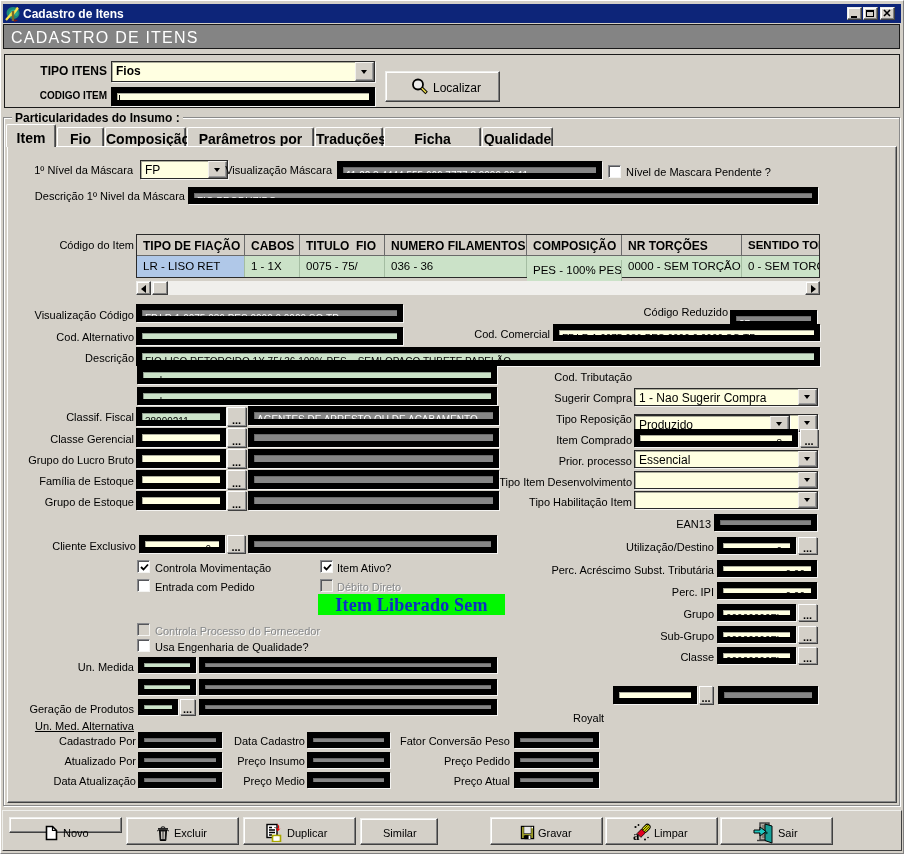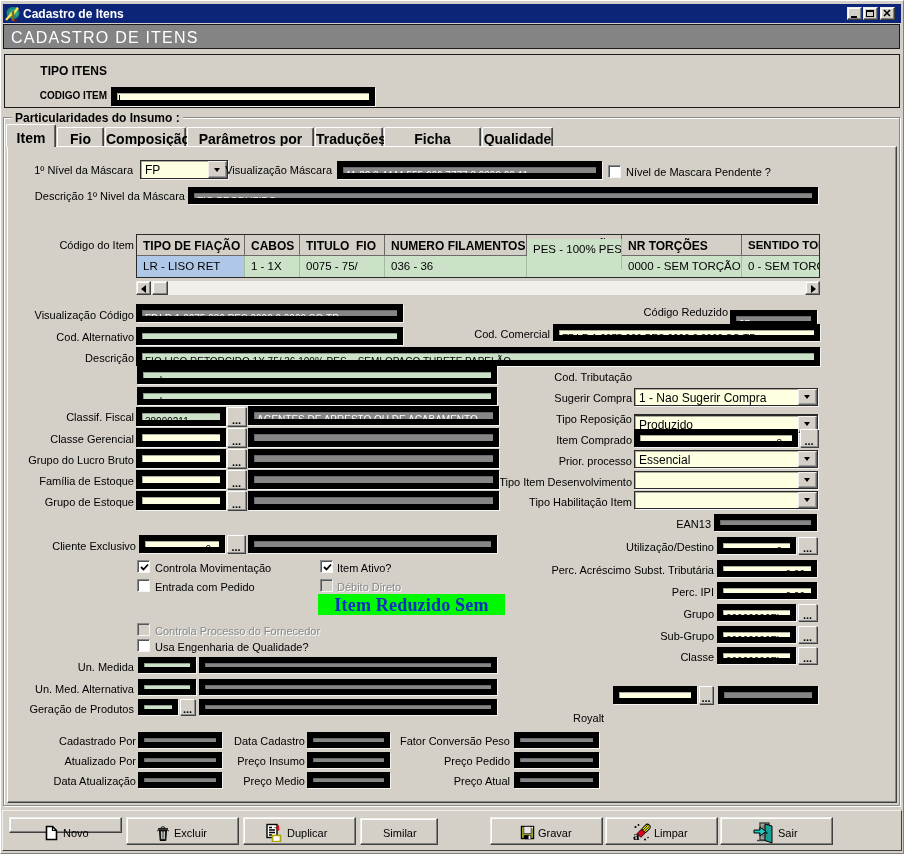--- a/index.html
+++ b/index.html
@@ -56,24 +56,36 @@
         <path d="M3,2 L9,8 M9,2 L3,8" stroke="#000" stroke-width="1.6"></path>
       </svg>
   </div>
 
   <div class="abs" style="left:3px;top:24px;width:897px;height:25px;background:#848484;border:1px solid #1a1a1a;">
     <div class="abs" style="left:7px;top:4px;font-size:16px;color:#fff;letter-spacing:1.2px;">CADASTRO DE ITENS</div>
   </div>
 
   <div class="abs" style="left:4px;top:54px;width:896px;height:54px;border:1px solid #1a1a1a;"></div>
   <div class="lblr" style="right:797px;top:65px;font-weight:bold;font-size:12px;">TIPO ITENS</div>
+  <div class="combo" style="left:111px;top:61px;width:264px;height:21px;">
+      <span class="tx" style="font-weight:bold;">Fios</span>
+      <span class="drop"></span>
+    </div>
   <div class="lblr" style="right:797px;top:90px;font-weight:bold;font-size:10px;">CODIGO ITEM</div>
   <div class="fld yellow" style="left:111px;top:87px;width:264px;height:19px;">
       <span class="abs" style="left:2px;top:2px;width:1px;height:13px;background:#000;"></span>
     </div>
+  <div class="btn" style="left:385px;top:71px;width:115px;height:31px;">
+    <svg width="19" height="19" style="position:absolute;left:25px;top:6px;">
+        <circle cx="7" cy="6.5" r="5" fill="#ececec" stroke="#000" stroke-width="1.8"></circle>
+        <path d="M10.6,10 L15.6,15" stroke="#000" stroke-width="3.4"></path>
+        <path d="M10.8,10.2 L15,14.4" stroke="#e8d84a" stroke-width="1.6"></path>
+      </svg>
+    <span class="abs" style="left:47px;top:9px;">Localizar</span>
+  </div>
 
   <div class="abs" style="left:3px;top:117px;width:897px;height:689px;border:1px solid #8a8a8a;box-shadow:inset 1px 1px 0 #fff, 1px 1px 0 #fff;"></div>
   <div class="abs" style="left:12px;top:111px;background:#d4d0c8;padding:0 3px;font-weight:bold;font-size:12px;">Particularidades do Insumo :</div>
 
   <div id="tabs">
     <div class="tab active" style="left:6px;width:50px;">Item</div>
     <div class="tab" style="left:57px;width:47px;">Fio Cru</div>
     <div class="tab" style="left:105px;width:81px;">Composição</div>
     <div class="tab" style="left:187px;width:127px;">Parâmetros por Filial</div>
     <div class="tab" style="left:315px;width:68px;">Traduções</div>
@@ -103,21 +115,21 @@
     <div class="hdrcell" style="left:245px;top:235px;width:55px;height:21px;">CABOS</div>
     <div class="hdrcell" style="left:300px;top:235px;width:85px;height:21px;">TITULO&nbsp;&nbsp;FIO</div>
     <div class="hdrcell" style="left:385px;top:235px;width:142px;height:21px;">NUMERO FILAMENTOS</div>
     <div class="hdrcell" style="left:527px;top:235px;width:95px;height:21px;">COMPOSIÇÃO</div>
     <div class="hdrcell" style="left:622px;top:235px;width:120px;height:21px;">NR TORÇÕES</div>
     <div class="hdrcell" style="left:742px;top:235px;width:77px;height:21px;border-right:none;font-size:11.5px;">SENTIDO TOR</div>
     <div class="dcell" style="left:137px;top:256px;width:108px;height:21px;background:#b0c8e8;">LR - LISO RET</div>
     <div class="dcell" style="left:245px;top:256px;width:55px;height:21px;">1 - 1X</div>
     <div class="dcell" style="left:300px;top:256px;width:85px;height:21px;">0075 - 75/</div>
     <div class="dcell" style="left:385px;top:256px;width:142px;height:21px;">036 - 36</div>
-    <div class="dcell" style="left:527px;top:239px;width:95px;height:30px;">PES - 100% PES</div>
+    <div class="dcell" style="left:527px;top:260px;width:95px;height:30px;">PES - 100% PES</div>
     <div class="dcell" style="left:622px;top:256px;width:120px;height:21px;">0000 - SEM TORÇÃO</div>
     <div class="dcell" style="left:742px;top:256px;width:77px;height:21px;border-right:none;">0 - SEM TORÇÃ</div>
 
     <div class="abs" id="hscroll" style="left:136px;top:281px;width:684px;height:14px;background:#f0efec;">
       <div class="btn" style="left:0;top:0;width:15px;height:14px;">
           <span class="abs" style="left:4px;top:3px;border-top:4px solid transparent;border-bottom:4px solid transparent;border-right:5px solid #000;"></span>
         </div>
       <div class="btn" style="left:16px;top:0;width:16px;height:14px;"></div>
       <div class="btn" style="left:669px;top:0;width:15px;height:14px;">
           <span class="abs" style="left:5px;top:3px;border-top:4px solid transparent;border-bottom:4px solid transparent;border-left:5px solid #000;"></span>
@@ -141,21 +153,21 @@
     <div class="combo" style="left:634px;top:367px;width:184px;height:18px;margin-top:47px;">
         <span class="tx">T-Tributado</span>
         <span class="drop"></span>
       </div>
     <div class="lblr" style="right:272px;top:392px;">Sugerir Compra</div>
     <div class="combo" style="left:634px;top:388px;width:184px;height:18px;">
         <span class="tx">1 - Nao Sugerir Compra</span>
         <span class="drop"></span>
       </div>
     <div class="lblr" style="right:272px;top:413px;">Tipo Reposição</div>
-    <div class="combo" style="left:634px;top:415px;width:184px;height:18px;">
+    <div class="combo" style="left:634px;top:415px;width:156px;height:18px;">
         <span class="tx">Produzido</span>
         <span class="drop"></span>
       </div>
     <div class="lblr" style="right:272px;top:434px;">Item Comprado</div>
     <div class="fld yellow rt" style="left:634px;top:429px;width:164px;height:18px;padding-right:10px;">3</div>
     <div class="dots" style="left:800px;top:429px;width:18px;height:18px;">...</div>
     <div class="lblr" style="right:272px;top:455px;">Prior. processo</div>
     <div class="combo" style="left:634px;top:450px;width:184px;height:18px;">
         <span class="tx">Essencial</span>
         <span class="drop"></span>
@@ -214,40 +226,40 @@
     <div class="lbl" style="left:337px;top:562px;">Item Ativo?</div>
     <div class="lblr" style="right:190px;top:564px;">Perc. Acréscimo Subst. Tributária</div>
     <div class="fld yellow rt" style="left:717px;top:560px;width:100px;height:17px;padding-right:6px;">0,00</div>
     <div class="cb" style="left:137px;top:579px;"></div>
     <div class="lbl" style="left:155px;top:581px;">Entrada com Pedido</div>
     <div class="cb dis" style="left:320px;top:579px;"></div>
     <div class="lbl" style="left:337px;top:581px;color:#86888a;text-shadow:1px 1px 0 #ffffff;">Débito Direto</div>
     <div class="lblr" style="right:190px;top:586px;">Perc. IPI</div>
     <div class="fld yellow rt" style="left:717px;top:582px;width:100px;height:17px;padding-right:6px;">0,00</div>
 
-    <div class="abs" style="left:318px;top:594px;width:187px;height:21px;background:#00f800;font-family:'Liberation Serif',serif;font-size:18px;font-weight:bold;letter-spacing:0.2px;color:#0e2ec4;text-align:center;padding-top:1px;">Item Reduzido Sem</div>
+    <div class="abs" style="left:318px;top:594px;width:187px;height:21px;background:#00f800;font-family:'Liberation Serif',serif;font-size:18px;font-weight:bold;letter-spacing:0.2px;color:#0e2ec4;text-align:center;padding-top:1px;">Item Liberado Sem</div>
     <div class="lblr" style="right:190px;top:608px;">Grupo</div>
     <div class="fld yellow" style="left:717px;top:604px;width:79px;height:17px;">00000000FI</div>
     <div class="dots" style="left:798px;top:604px;width:19px;height:17px;">...</div>
 
     <div class="cb dis" style="left:137px;top:623px;"></div>
     <div class="lbl" style="left:155px;top:625px;color:#86888a;text-shadow:1px 1px 0 #ffffff;">Controla Processo do Fornecedor</div>
     <div class="lblr" style="right:190px;top:630px;">Sub-Grupo</div>
     <div class="fld yellow" style="left:717px;top:626px;width:79px;height:17px;">00000000FI</div>
     <div class="dots" style="left:798px;top:626px;width:19px;height:17px;">...</div>
     <div class="cb" style="left:137px;top:639px;"></div>
     <div class="lbl" style="left:155px;top:641px;">Usa Engenharia de Qualidade?</div>
     <div class="lblr" style="right:190px;top:651px;">Classe</div>
     <div class="fld yellow" style="left:717px;top:647px;width:79px;height:17px;">00000000FI</div>
     <div class="dots" style="left:798px;top:647px;width:19px;height:17px;">...</div>
 
     <div class="lblr" style="right:770px;top:661px;">Un. Medida</div>
     <div class="fld green rt" style="left:138px;top:657px;width:58px;height:16px;color:#efefe6;padding-right:4px;">1</div>
     <div class="fld gray" style="left:199px;top:657px;width:298px;height:16px;">KG - QUILOGRAMA</div>
-    <div class="lblr" style="right:770px;top:683px;">Un. Med. Alternativa</div>
+    <div class="lblr" style="right:770px;top:720px;text-decoration:underline;">Un. Med. Alternativa</div>
     <div class="fld green rt" style="left:138px;top:679px;width:58px;height:16px;color:#fdfdd8;padding-right:4px;">0</div>
     <div class="fld gray" style="left:199px;top:679px;width:298px;height:16px;"></div>
     <div class="lblr" style="right:770px;top:703px;">Geração de Produtos</div>
     <div class="fld green rt" style="left:138px;top:699px;width:40px;height:16px;color:#7a8a7a;padding-right:6px;">0</div>
     <div class="dots" style="left:180px;top:699px;width:15px;height:16px;">...</div>
     <div class="fld gray" style="left:199px;top:699px;width:298px;height:16px;"></div>
 
     <div class="fld yellow" style="left:613px;top:686px;width:84px;height:18px;"></div>
     <div class="dots" style="left:699px;top:686px;width:14px;height:18px;">...</div>
     <div class="fld gray" style="left:718px;top:686px;width:100px;height:18px;"></div>

